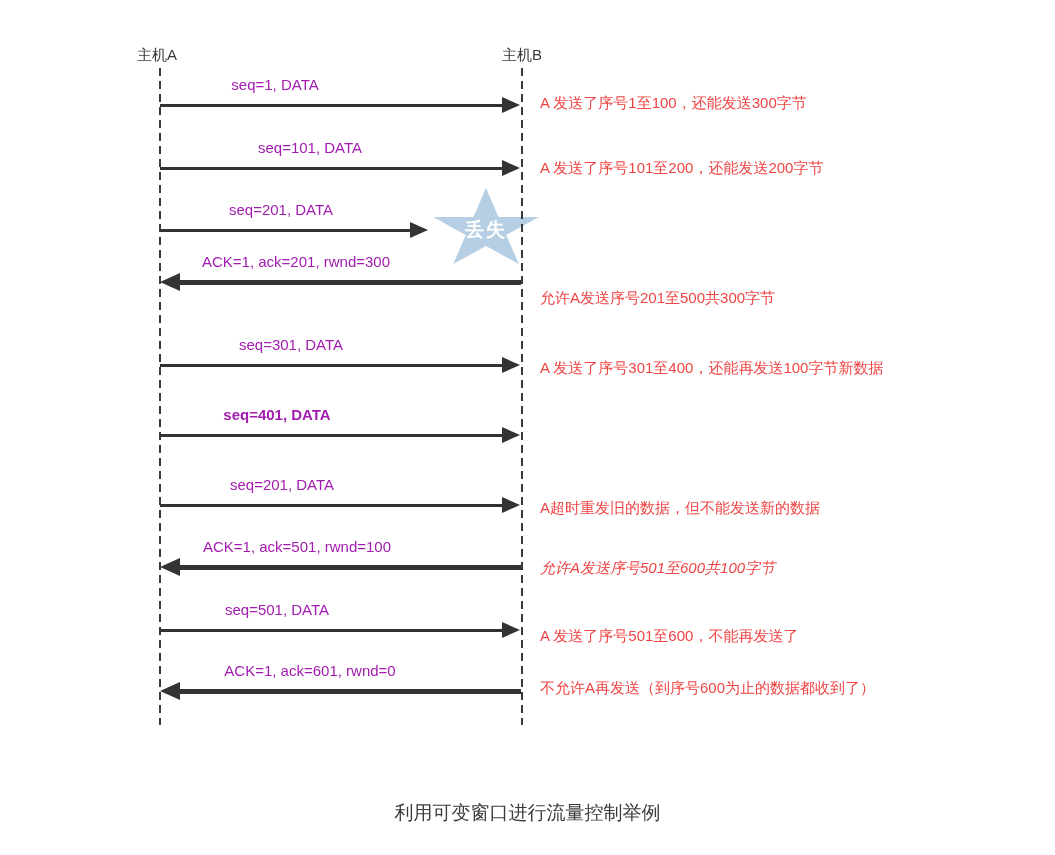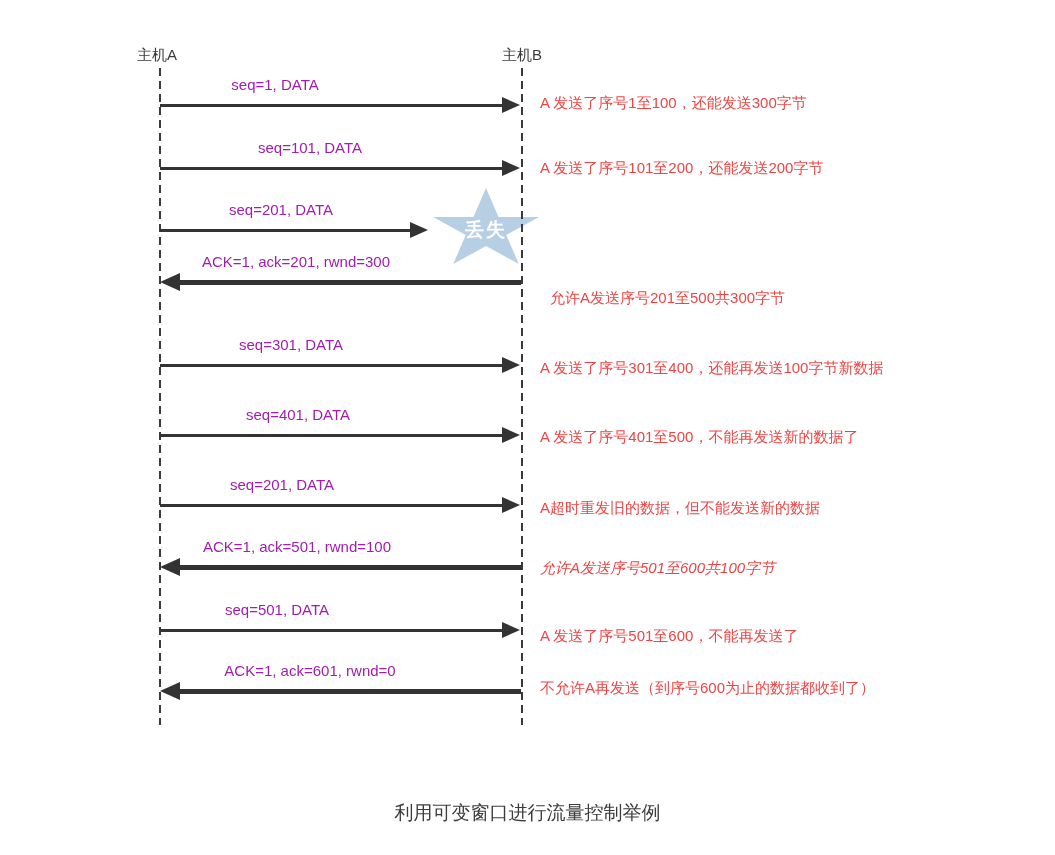--- a/index.html
+++ b/index.html
@@ -133,21 +133,21 @@
     <div class="head-l"></div>
   </div>
 
   <div class="msg" style="top:336px;">
     <div class="msg-label" style="left:131px;">seq=301, DATA</div>
     <div class="shaft-data"></div>
     <div class="head-r"></div>
   </div>
 
   <div class="msg" style="top:406px;">
-    <div class="msg-label" style="left:138px;">seq=401, DATA</div>
+    <div class="msg-label" style="left:117px;font-weight:bold;">seq=401, DATA</div>
     <div class="shaft-data"></div>
     <div class="head-r"></div>
   </div>
 
   <div class="msg" style="top:476px;">
     <div class="msg-label" style="left:122px;">seq=201, DATA</div>
     <div class="shaft-data"></div>
     <div class="head-r"></div>
   </div>
 
@@ -164,23 +164,22 @@
   </div>
 
   <div class="msg ack" style="top:662px;">
     <div class="msg-label" style="left:150px;">ACK=1, ack=601, rwnd=0</div>
     <div class="shaft-ack"></div>
     <div class="head-l"></div>
   </div>
 
   <div class="annotation" style="top:93px;">A 发送了序号1至100，还能发送300字节</div>
   <div class="annotation" style="top:158px;">A 发送了序号101至200，还能发送200字节</div>
-  <div class="annotation" style="top:288px;margin-left:10px;">允许A发送序号201至500共300字节</div>
+  <div class="annotation" style="top:288px;">允许A发送序号201至500共300字节</div>
   <div class="annotation" style="top:358px;">A 发送了序号301至400，还能再发送100字节新数据</div>
-  <div class="annotation" style="top:427px;">A 发送了序号401至500，不能再发送新的数据了</div>
   <div class="annotation" style="top:498px;">A超时重发旧的数据，但不能发送新的数据</div>
   <div class="annotation" style="top:558px;font-style:italic;">允许A发送序号501至600共100字节</div>
   <div class="annotation" style="top:626px;">A 发送了序号501至600，不能再发送了</div>
   <div class="annotation" style="top:678px;">不允许A再发送（到序号600为止的数据都收到了）</div>
 
   <div class="caption">利用可变窗口进行流量控制举例</div>
 
 </div>
 
 </body></html>

